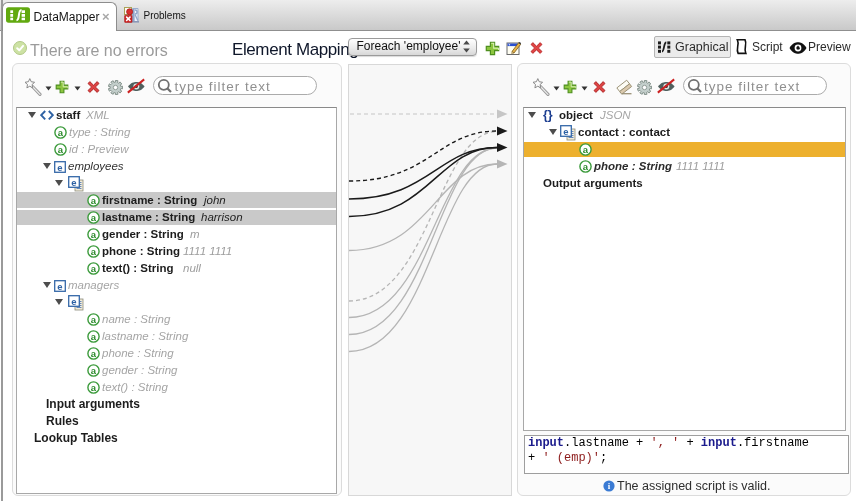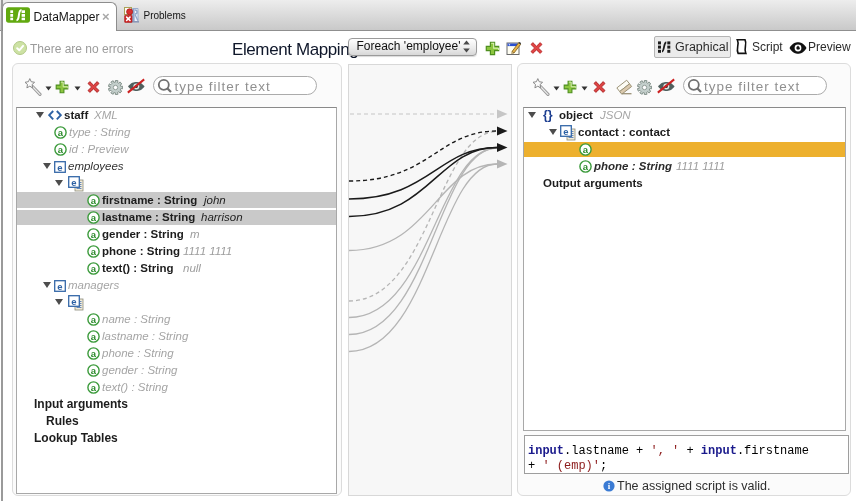--- a/index.html
+++ b/index.html
@@ -45,21 +45,21 @@
 <path d="M3.6 11.1 L7 14.5 M7 11.1 L3.6 14.5" stroke="#fff" stroke-width="1.6" stroke-linecap="round"></path>
 </svg>
 </div>
 <div class="abs" style="left:143.5px;top:10px;font-size:10px;color:#141414;">Problems</div>
 <div class="abs" style="left:13px;top:40.5px;">
 <svg width="14" height="14">
 <circle cx="7" cy="7" r="6.5" fill="#cde2a4" stroke="#b2c887" stroke-width="1"></circle>
 <path d="M4.2 7.3 L6.3 9.3 L10.1 4.9" stroke="#fff" stroke-width="2" fill="none" stroke-linecap="round" stroke-linejoin="round"></path>
 </svg>
 </div>
-<div class="abs" style="left:30px;top:41.5px;font-size:12px;color:#9b9b9b;">There are no errors</div>
+<div class="abs" style="left:30px;top:41.5px;font-size:16px;color:#9b9b9b;">There are no errors</div>
 <div class="abs" style="left:232px;top:39.5px;font-size:17px;letter-spacing:-0.4px;color:#0f172a;">Element Mapping</div>
 <div class="abs" style="left:348px;top:38px;width:129px;height:17.5px;border:1px solid #9b9b9b;border-radius:4px;background:linear-gradient(#ffffff,#ececec 55%,#d8d8d8);box-shadow:0 1px 1px rgba(0,0,0,0.15);box-sizing:border-box;"></div>
 <div class="abs" style="left:356.5px;top:39px;font-size:12px;color:#111;">Foreach 'employee'</div>
 <div class="abs" style="left:462px;top:40px;">
 <svg width="9" height="13">
 <path d="M4.5 0.5 L7.8 4.4 H1.2 Z" fill="#4a4a4a"></path>
 <path d="M4.5 12.5 L1.2 8.6 H7.8 Z" fill="#4a4a4a"></path>
 </svg>
 </div>
 <div class="abs" style="left:485px;top:41px;">
@@ -186,21 +186,21 @@
 <svg class="abs" style="left:687px;top:78px;" width="16" height="16">
     <circle cx="6.8" cy="6.8" r="5" fill="none" stroke="#6f6f6f" stroke-width="1.8"></circle>
     <path d="M10.5 10.5 L14 14" stroke="#6f6f6f" stroke-width="2.2"></path>
   </svg>
 <div class="abs" style="left:704px;top:78.5px;font-size:13.5px;letter-spacing:1px;color:#909090;">type filter text</div>
 <div class="abs" style="left:16px;top:107px;width:321px;height:387px;background:#fff;border:1px solid #a8a8a8;border-top-color:#8a8a8a;box-sizing:border-box;"></div>
 <div class="abs" style="left:17px;top:192px;width:319px;height:15.5px;background:#c9c9c9;"></div>
 <div class="abs" style="left:17px;top:209.8px;width:319px;height:15.5px;background:#c9c9c9;"></div>
 <div class="abs" style="left:523px;top:107px;width:323px;height:324px;background:#fff;border:1px solid #a8a8a8;border-top-color:#8a8a8a;box-sizing:border-box;"></div>
 <div class="abs" style="left:524px;top:141.5px;width:321px;height:15.5px;background:#edb02e;"></div>
-<div class="row" style="left:8px;top:106.5px;width:752px;">
+<div class="row" style="left:0;top:106.5px;width:752px;">
     <span class="tri" style="left:28px;top:5.5px;"></span>
     <svg class="ric" style="left:40px;top:3.5px;" width="14" height="11">
       <path d="M5.2,1 L1.2,5.2 L5.2,9.4 M8.8,1 L12.8,5.2 L8.8,9.4" fill="none" stroke="#2e62a4" stroke-width="1.9"></path>
     </svg>
     <span class="abs b" style="left:56px;">staff</span>
     <span class="abs gi" style="left:86px;">XML</span>
   </div>
 <div class="row" style="left:0;top:123.5px;width:856px;">
     <svg class="ric" style="left:54px;top:2px;" width="13" height="13">
       <circle cx="6.5" cy="6.5" r="5.6" fill="#fff" stroke="#3a9a3a" stroke-width="1.4"></circle>
@@ -317,21 +317,21 @@
     </svg>
     <span class="abs gi" style="left:102px;">gender : String</span>
   </div>
 <div class="row" style="left:0;top:378.5px;width:856px;">
     <svg class="ric" style="left:87px;top:2px;" width="13" height="13">
       <circle cx="6.5" cy="6.5" r="5.6" fill="#fff" stroke="#3a9a3a" stroke-width="1.4"></circle>
       <text x="6.5" y="10" text-anchor="middle" font-size="9.5" font-weight="bold" fill="#2e8b2e" font-family="Liberation Sans">a</text>
     </svg>
     <span class="abs gi" style="left:102px;">text() : String</span>
   </div>
-<div class="row" style="left:0;top:395.5px;width:786px;">
+<div class="row" style="left:12px;top:395.5px;width:786px;">
     <span class="abs b" style="left:34px;font-size:12px;">Input arguments</span>
   </div>
 <div class="row" style="left:12px;top:412.5px;width:700px;">
     <span class="abs b" style="left:34px;font-size:12px;">Rules</span>
   </div>
 <div class="row" style="left:0;top:429.5px;width:856px;">
     <span class="abs b" style="left:34px;font-size:12px;">Lookup Tables</span>
   </div>
 <div class="row" style="left:0;top:106.5px;width:856px;">
     <span class="tri" style="left:528px;top:5.5px;"></span>
@@ -376,21 +376,21 @@
 <path d="M1,270.5 C82,270.5 90,84 149,84" fill="none" stroke="#b5b5b5" stroke-width="1.3"></path>
 <path d="M1,287.5 C82,287.5 90,100 149,100" fill="none" stroke="#b5b5b5" stroke-width="1.3"></path>
 <path d="M159.5,100 L149.0,95.4 L149.0,104.6 Z" fill="#b5b5b5"></path>
 <path d="M1,117 C82,117 90,67 149,67" fill="none" stroke="#1a1a1a" stroke-width="1.4" stroke-dasharray="4,3"></path>
 <path d="M1,135 C82,135 90,83.5 149,83.5" fill="none" stroke="#1a1a1a" stroke-width="1.5"></path>
 <path d="M1,152.5 C82,152.5 90,83.5 149,83.5" fill="none" stroke="#1a1a1a" stroke-width="1.5"></path>
 <path d="M159.5,67 L149.0,62.4 L149.0,71.6 Z" fill="#1a1a1a"></path>
 <path d="M159.5,83.5 L149.0,78.9 L149.0,88.1 Z" fill="#1a1a1a"></path>
   </svg>
 <div class="abs" style="left:524px;top:435px;width:325px;height:38.5px;background:#fff;border:1px solid #9e9e9e;box-sizing:border-box;"></div>
-<div class="abs" style="left:528px;top:436px;font-family:'Liberation Mono',monospace;font-size:12px;line-height:15.3px;white-space:pre;margin-top:8px;"><span style="color:#1a1a8c;font-weight:bold;">input</span><span>.lastname + </span><span style="color:#8c1a1a;">', '</span><span> + </span><span style="color:#1a1a8c;font-weight:bold;">input</span><span>.firstname</span>
+<div class="abs" style="left:528px;top:436px;font-family:'Liberation Mono',monospace;font-size:12px;line-height:15.3px;white-space:pre;"><span style="color:#1a1a8c;font-weight:bold;">input</span><span>.lastname + </span><span style="color:#8c1a1a;">', '</span><span> + </span><span style="color:#1a1a8c;font-weight:bold;">input</span><span>.firstname</span>
 <span>+ </span><span style="color:#8c1a1a;">' (emp)'</span><span>;</span></div>
 <div class="abs" style="left:602.5px;top:480px;">
 <svg width="12" height="12">
       <circle cx="6" cy="6" r="5.6" fill="#3b7bd4"></circle>
       <text x="6" y="9" text-anchor="middle" font-size="9" font-weight="bold" fill="#fff" font-family="Liberation Serif">i</text>
     </svg>
 </div>
 <div class="abs" style="left:617px;top:479px;font-size:12.5px;color:#2e2e2e;">The assigned script is valid.</div>
 
 </body></html>

